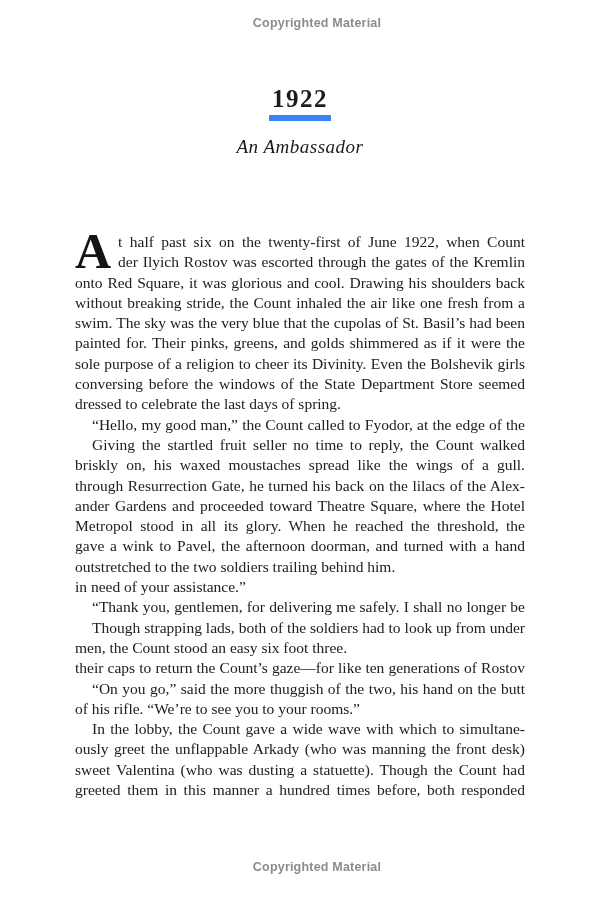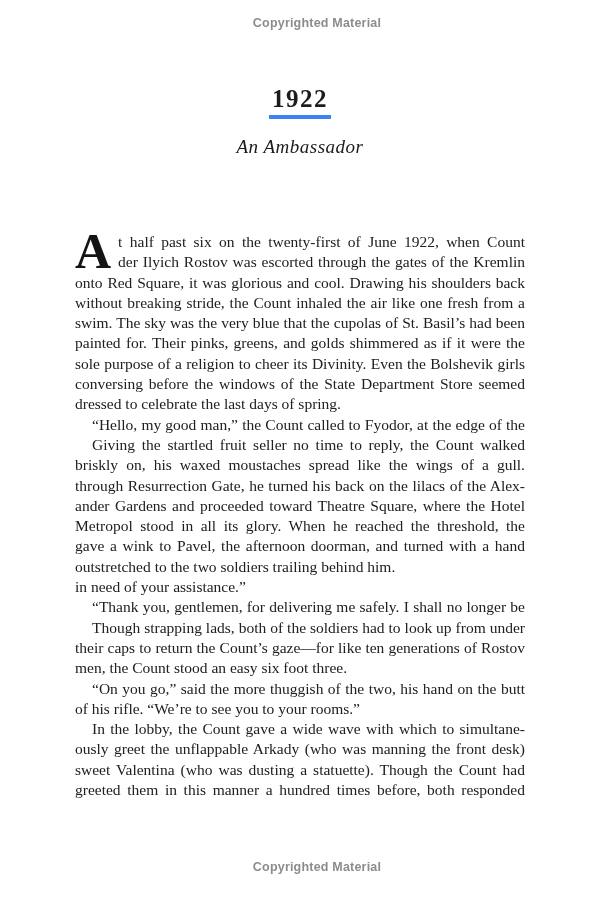--- a/index.html
+++ b/index.html
@@ -32,21 +32,21 @@
     width: 100%;
     text-align: center;
   }
   .year {
     display: inline-block;
     font-family: "Liberation Serif", serif;
     font-weight: bold;
     font-size: 25px;
     letter-spacing: 1.5px;
     color: #1c1c1c;
-    border-bottom: 4px solid #3b82f6;
+    border-bottom: 6px solid #3b82f6;
     padding: 0 3px 2px 3px;
   }
   .chapter-title {
     position: absolute;
     top: 136px;
     left: 0;
     width: 100%;
     text-align: center;
     font-family: "Liberation Serif", serif;
     font-style: italic;
@@ -126,22 +126,22 @@
         <div class="line just">Metropol stood in all its glory. When he reached the threshold, the Count</div>
         <div class="line just">gave a wink to Pavel, the afternoon doorman, and turned with a hand</div>
         <div class="line">outstretched to the two soldiers trailing behind him.</div>
       </div>
       <div class="para">
         <div class="line">in need of your assistance.”</div>
         <div class="line just indent">“Thank you, gentlemen, for delivering me safely. I shall no longer be</div>
       </div>
       <div class="para">
         <div class="line just indent">Though strapping lads, both of the soldiers had to look up from under</div>
+        <div class="line">men, the Count stood an easy six foot three.</div>
         <div class="line just">their caps to return the Count’s gaze—for like ten generations of Rostov</div>
-        <div class="line">men, the Count stood an easy six foot three.</div>
       </div>
       <div class="para">
         <div class="line just indent">“On you go,” said the more thuggish of the two, his hand on the butt</div>
         <div class="line">of his rifle. “We’re to see you to your rooms.”</div>
       </div>
       <div class="para">
         <div class="line just indent">In the lobby, the Count gave a wide wave with which to simultane-</div>
         <div class="line just">ously greet the unflappable Arkady (who was manning the front desk) and</div>
         <div class="line just">sweet Valentina (who was dusting a statuette). Though the Count had</div>
         <div class="line just">greeted them in this manner a hundred times before, both responded with</div>

